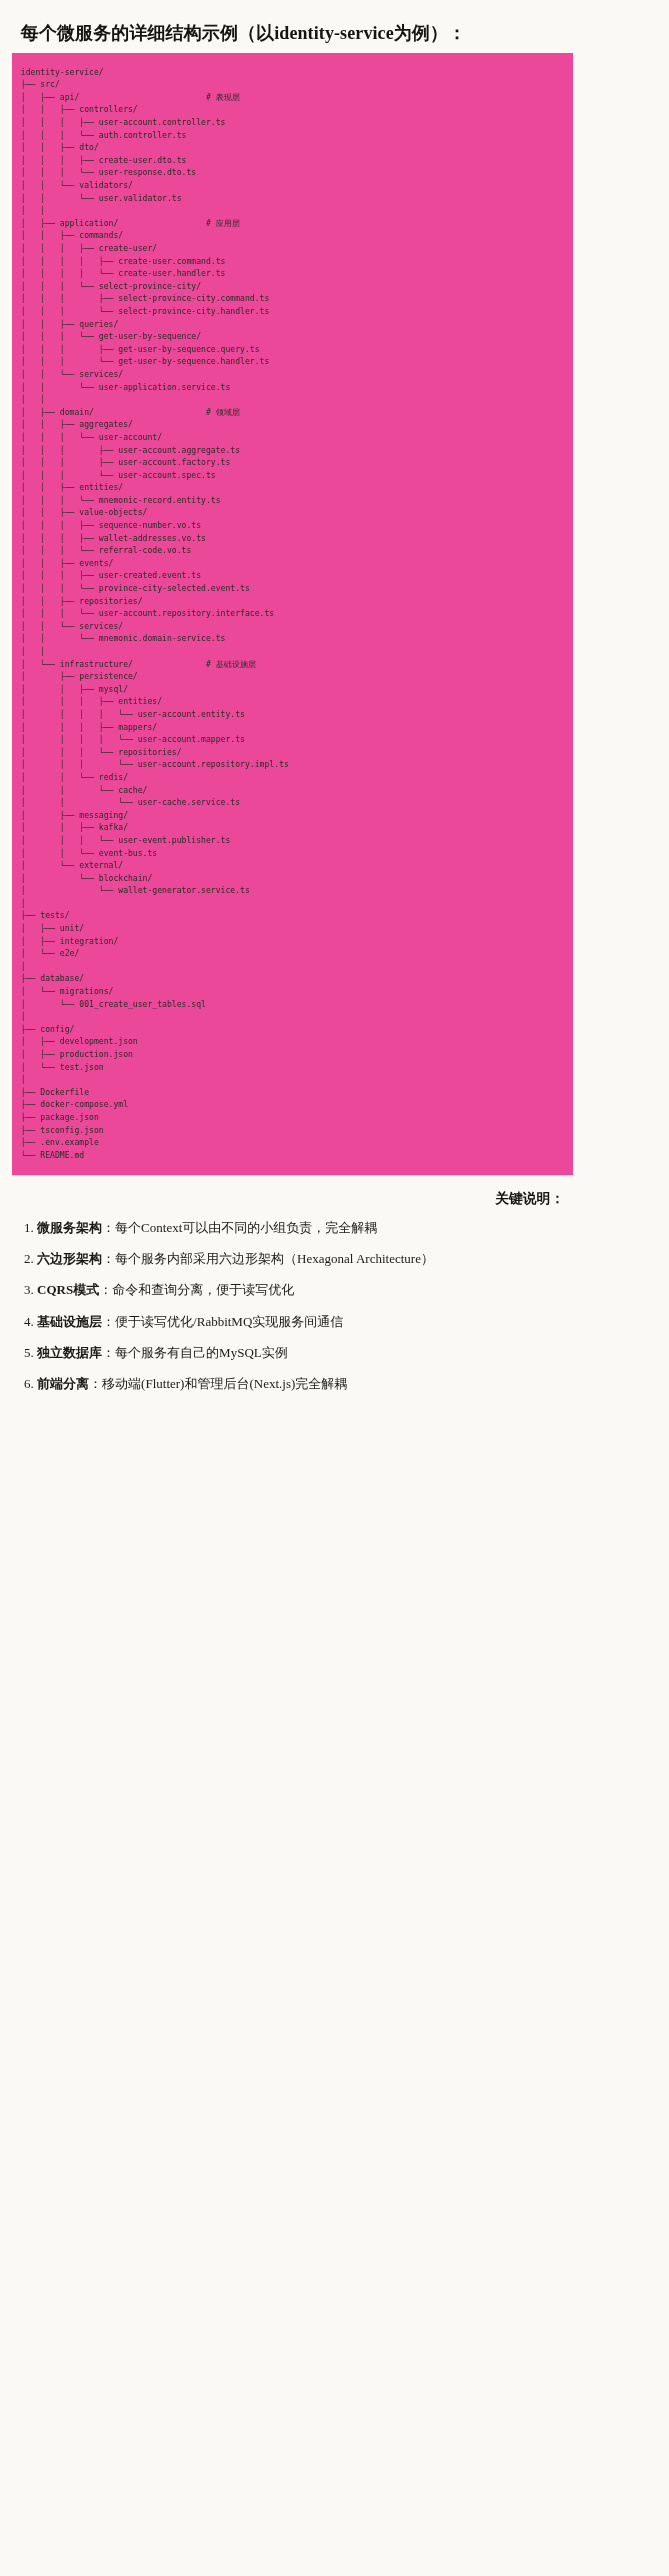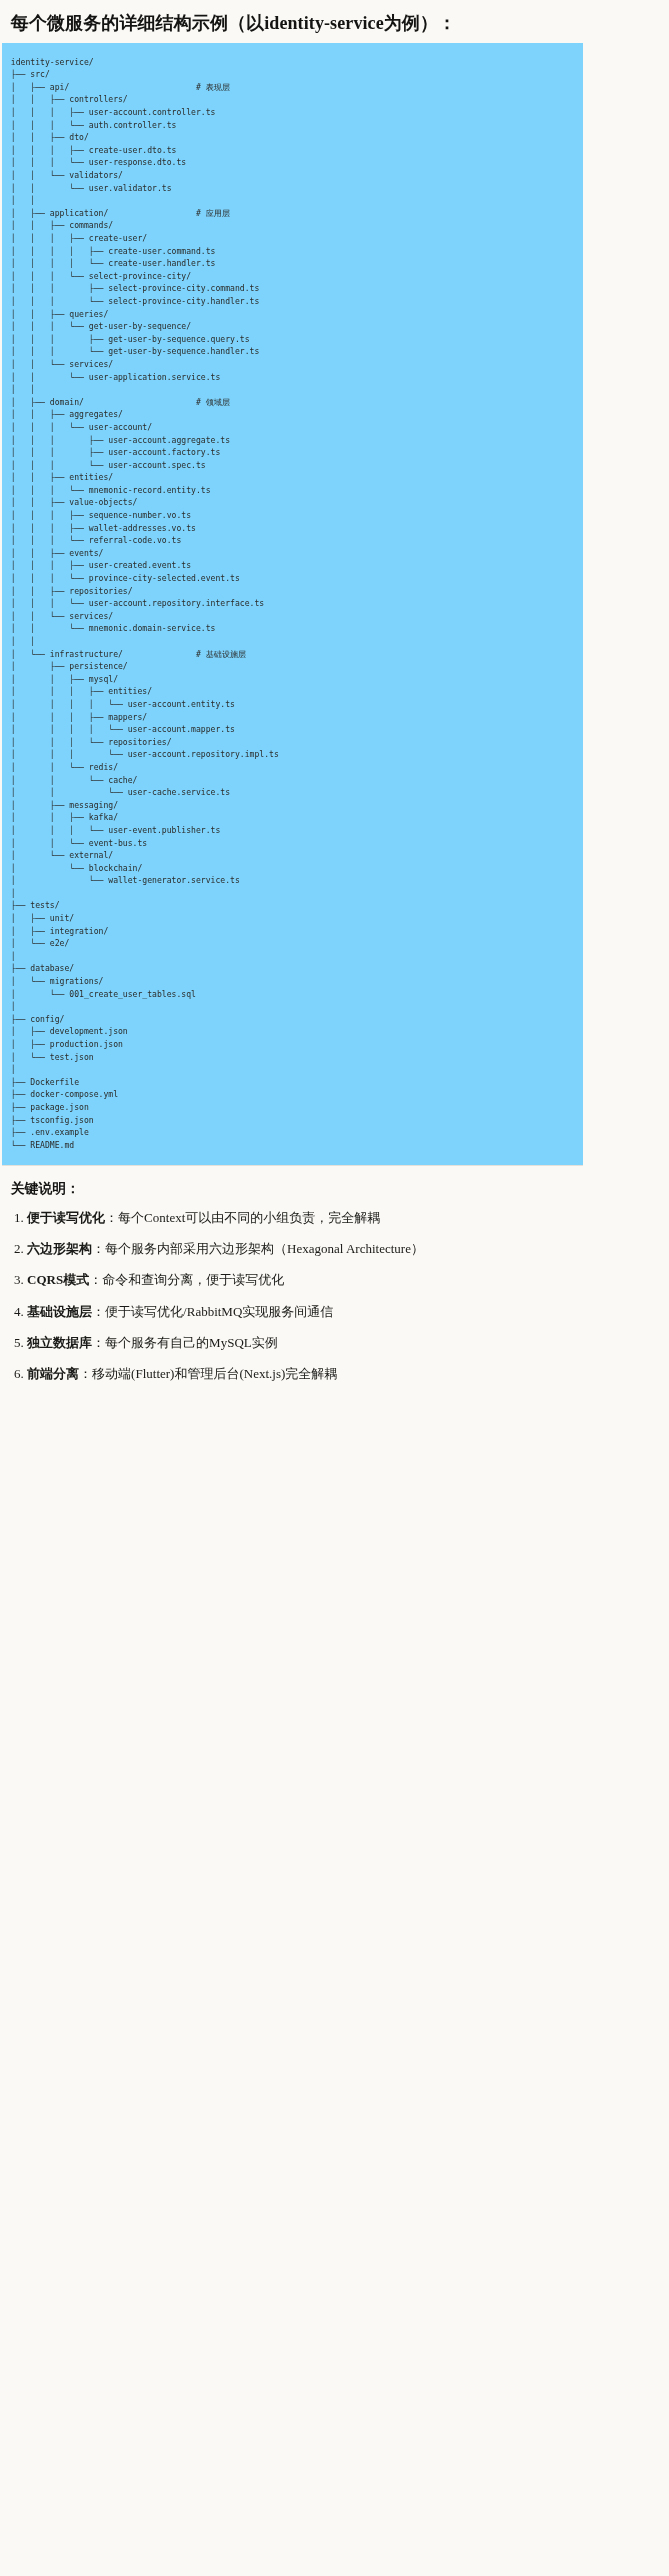--- a/index.html
+++ b/index.html
@@ -10,21 +10,21 @@
   body {
     width: 669px;
     font-family: "Liberation Serif", "DejaVu Serif", serif;
     color: #1a1a18;
     -webkit-font-smoothing: antialiased;
   }
 
   .page {
     width: 585px;
     box-sizing: border-box;
-    padding: 2px;
+    padding: 12px;
     background: #faf9f5;
   }
 
   
   .doc-title {
     font-family: "Liberation Serif", "DejaVu Serif", serif;
     font-weight: bold;
     font-size: 18px;
     line-height: 1.35;
     padding: 8.8px 8.8px 7.5px 8.8px;
@@ -36,21 +36,21 @@
   .rule {
     height: 0.6px;
     background: #e3e1d9;
     width: 100%;
     margin: 0;
   }
 
   
   .code-block {
     padding: 12.5px 8.8px 13.8px 8.8px;
-    background: #7dd3fc;
+    background: #ec4899;
   }
   pre.tree {
     margin: 0;
     font-family: "DejaVu Sans Mono", "Liberation Mono", monospace;
     font-size: 8.1px;
     line-height: 12.6px;
     color: #2b2b29;
     white-space: pre;
     letter-spacing: 0px;
     tab-size: 4;
@@ -59,20 +59,21 @@
   
   .notes {
     padding: 10px 8.8px 6.3px 8.8px;
   }
   .notes h2 {
     font-size: 13.8px;
     font-weight: bold;
     margin: 3.8px 0 11.3px 0;
     line-height: 1.3;
     color: #141413;
+    text-align: right;
   }
   ol.note-list {
     margin: 0 0 11.3px 0;
     padding-left: 16.3px;
     list-style-type: decimal;
   }
   ol.note-list li {
     font-size: 13px;
     line-height: 1.45;
     margin-bottom: 12.5px;
@@ -188,21 +189,21 @@
 └── README.md</pre>
   </div>
 
   <div class="rule"></div>
 
   <div class="notes">
     <h2>关键说明：</h2>
 
     <ol class="note-list">
       <li>
-        <strong>便于读写优化</strong><span>：</span><span>每个Context可以由不同的小组负责，完全解耦</span>
+        <strong>微服务架构</strong><span>：</span><span>每个Context可以由不同的小组负责，完全解耦</span>
       </li>
       <li>
         <strong>六边形架构</strong><span>：</span><span>每个服务内部采用六边形架构（Hexagonal Architecture）</span>
       </li>
       <li>
         <strong>CQRS模式</strong><span>：</span><span>命令和查询分离，便于读写优化</span>
       </li>
       <li>
         <strong>基础设施层</strong><span>：</span><span>便于读写优化/RabbitMQ实现服务间通信</span>
       </li>

